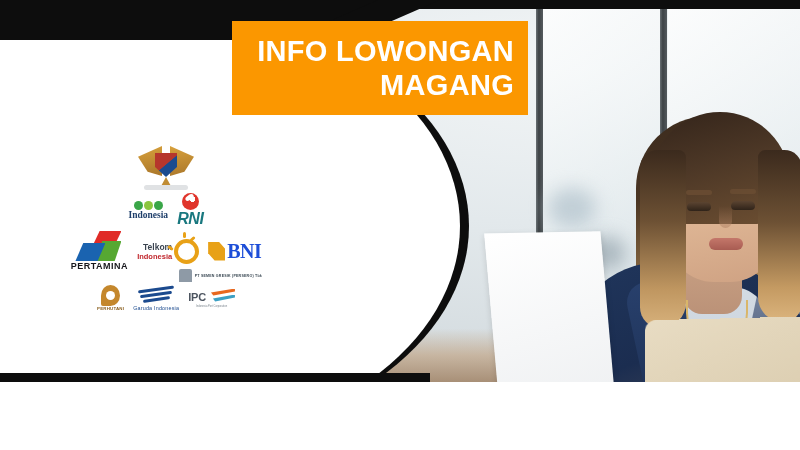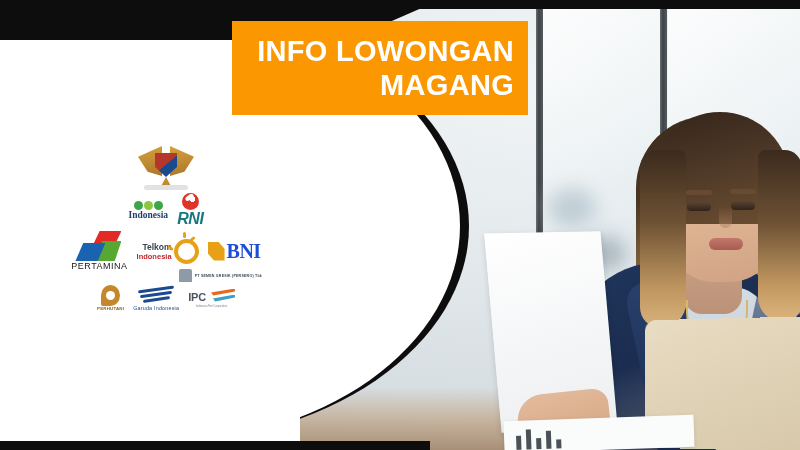--- a/index.html
+++ b/index.html
@@ -3,21 +3,21 @@
 <meta charset="utf-8">
 <style>
   html, body {
     margin: 0;
     padding: 0;
     background: #ffffff;
   }
   #stage {
     position: relative;
     width: 800px;
-    height: 450px;
+    height: 382px;
     overflow: hidden;
     background: #ffffff;
     font-family: "Liberation Sans", sans-serif;
   }
 
   
   .photo {
     position: absolute;
     inset: 0;
     background:
@@ -396,21 +396,21 @@
   .pt-green {
     position:absolute; left:20px; top:10px; width: 26px; height: 20px;
     background: #56a832;
     clip-path: polygon(26% 0,100% 0,74% 100%,0 100%);
   }
   .pt-blue {
     position:absolute; left:0; top:12px; width: 30px; height: 18px;
     background: #1a63b0;
     clip-path: polygon(26% 0,100% 0,74% 100%,0 100%);
   }
-  .pt-label { font-size: 9px; font-weight: normal; color: #17171c; letter-spacing: .5px; }
+  .pt-label { font-size: 9px; font-weight: bold; color: #17171c; letter-spacing: .5px; }
 
   
   .tel-wrap { display:flex; align-items:center; gap:2px; }
   .tel-text { text-align: right; }
   .tel-a { font-size: 8.5px; font-weight: bold; color: #3b4450; }
   .tel-b { font-size: 7.5px; color: #c0262c; font-weight: bold; }
   .tel-ring {
     width: 17px; height: 17px; border-radius: 50%;
     border: 4px solid #e8a117; position: relative;
   }

